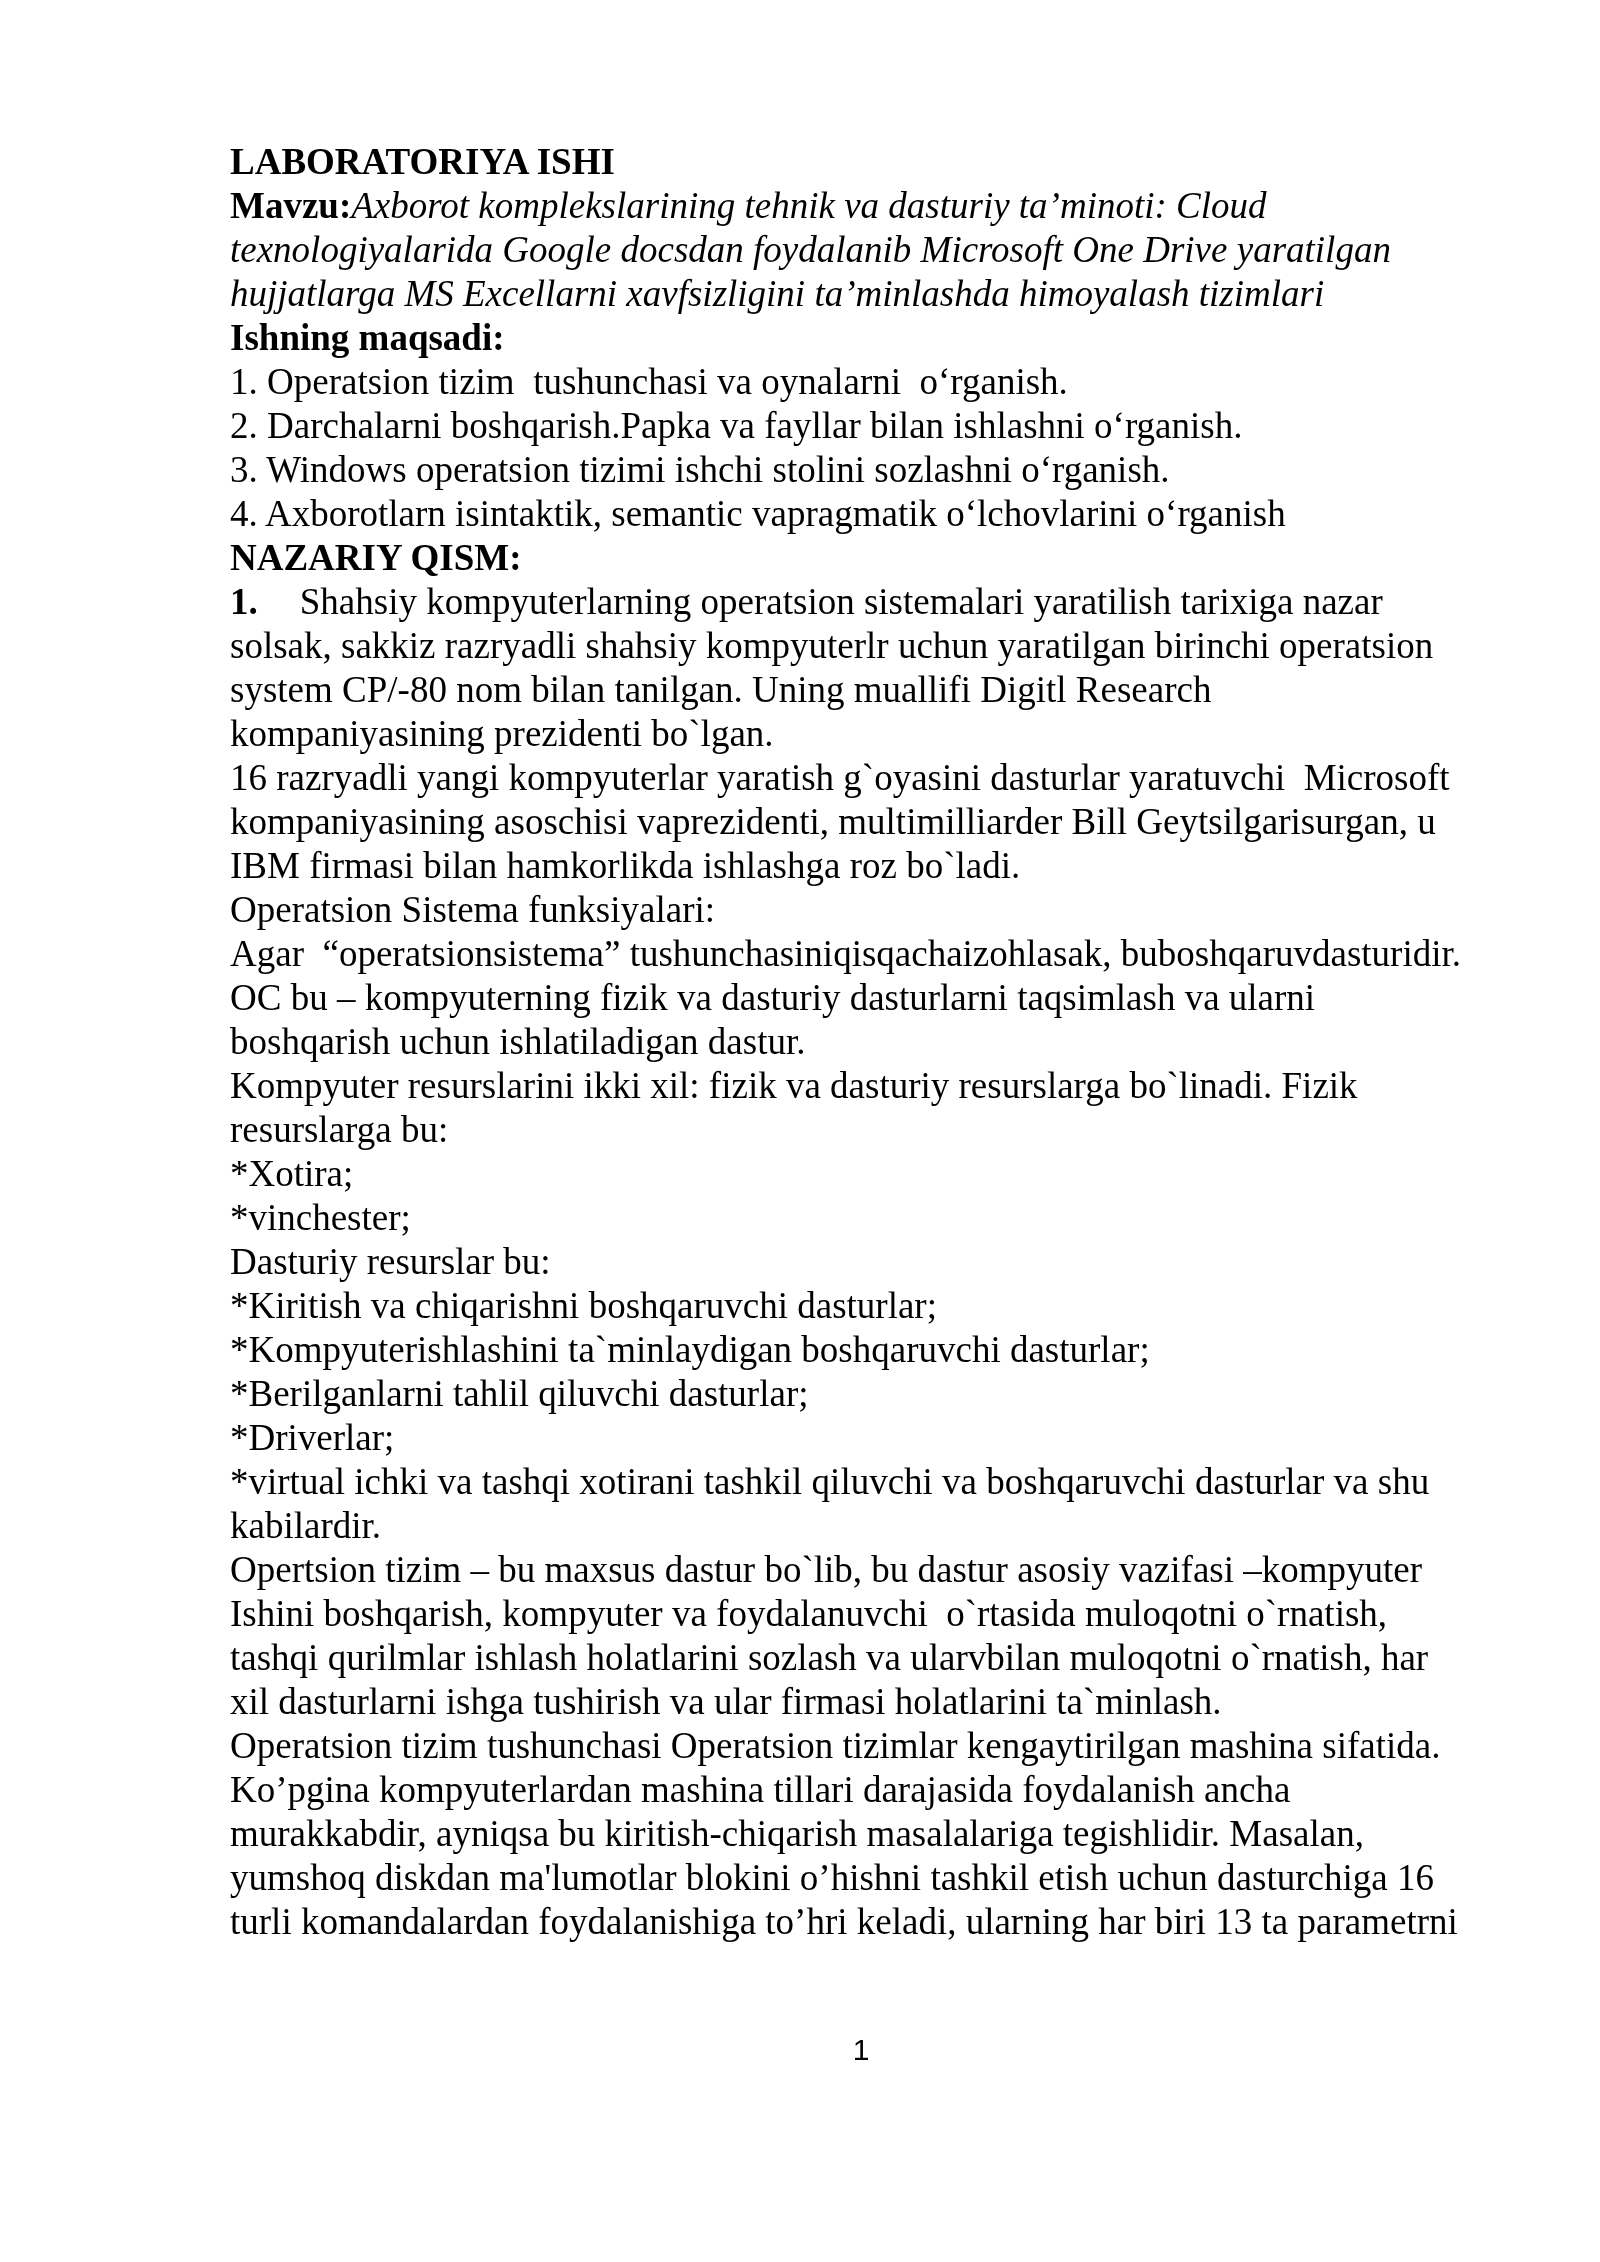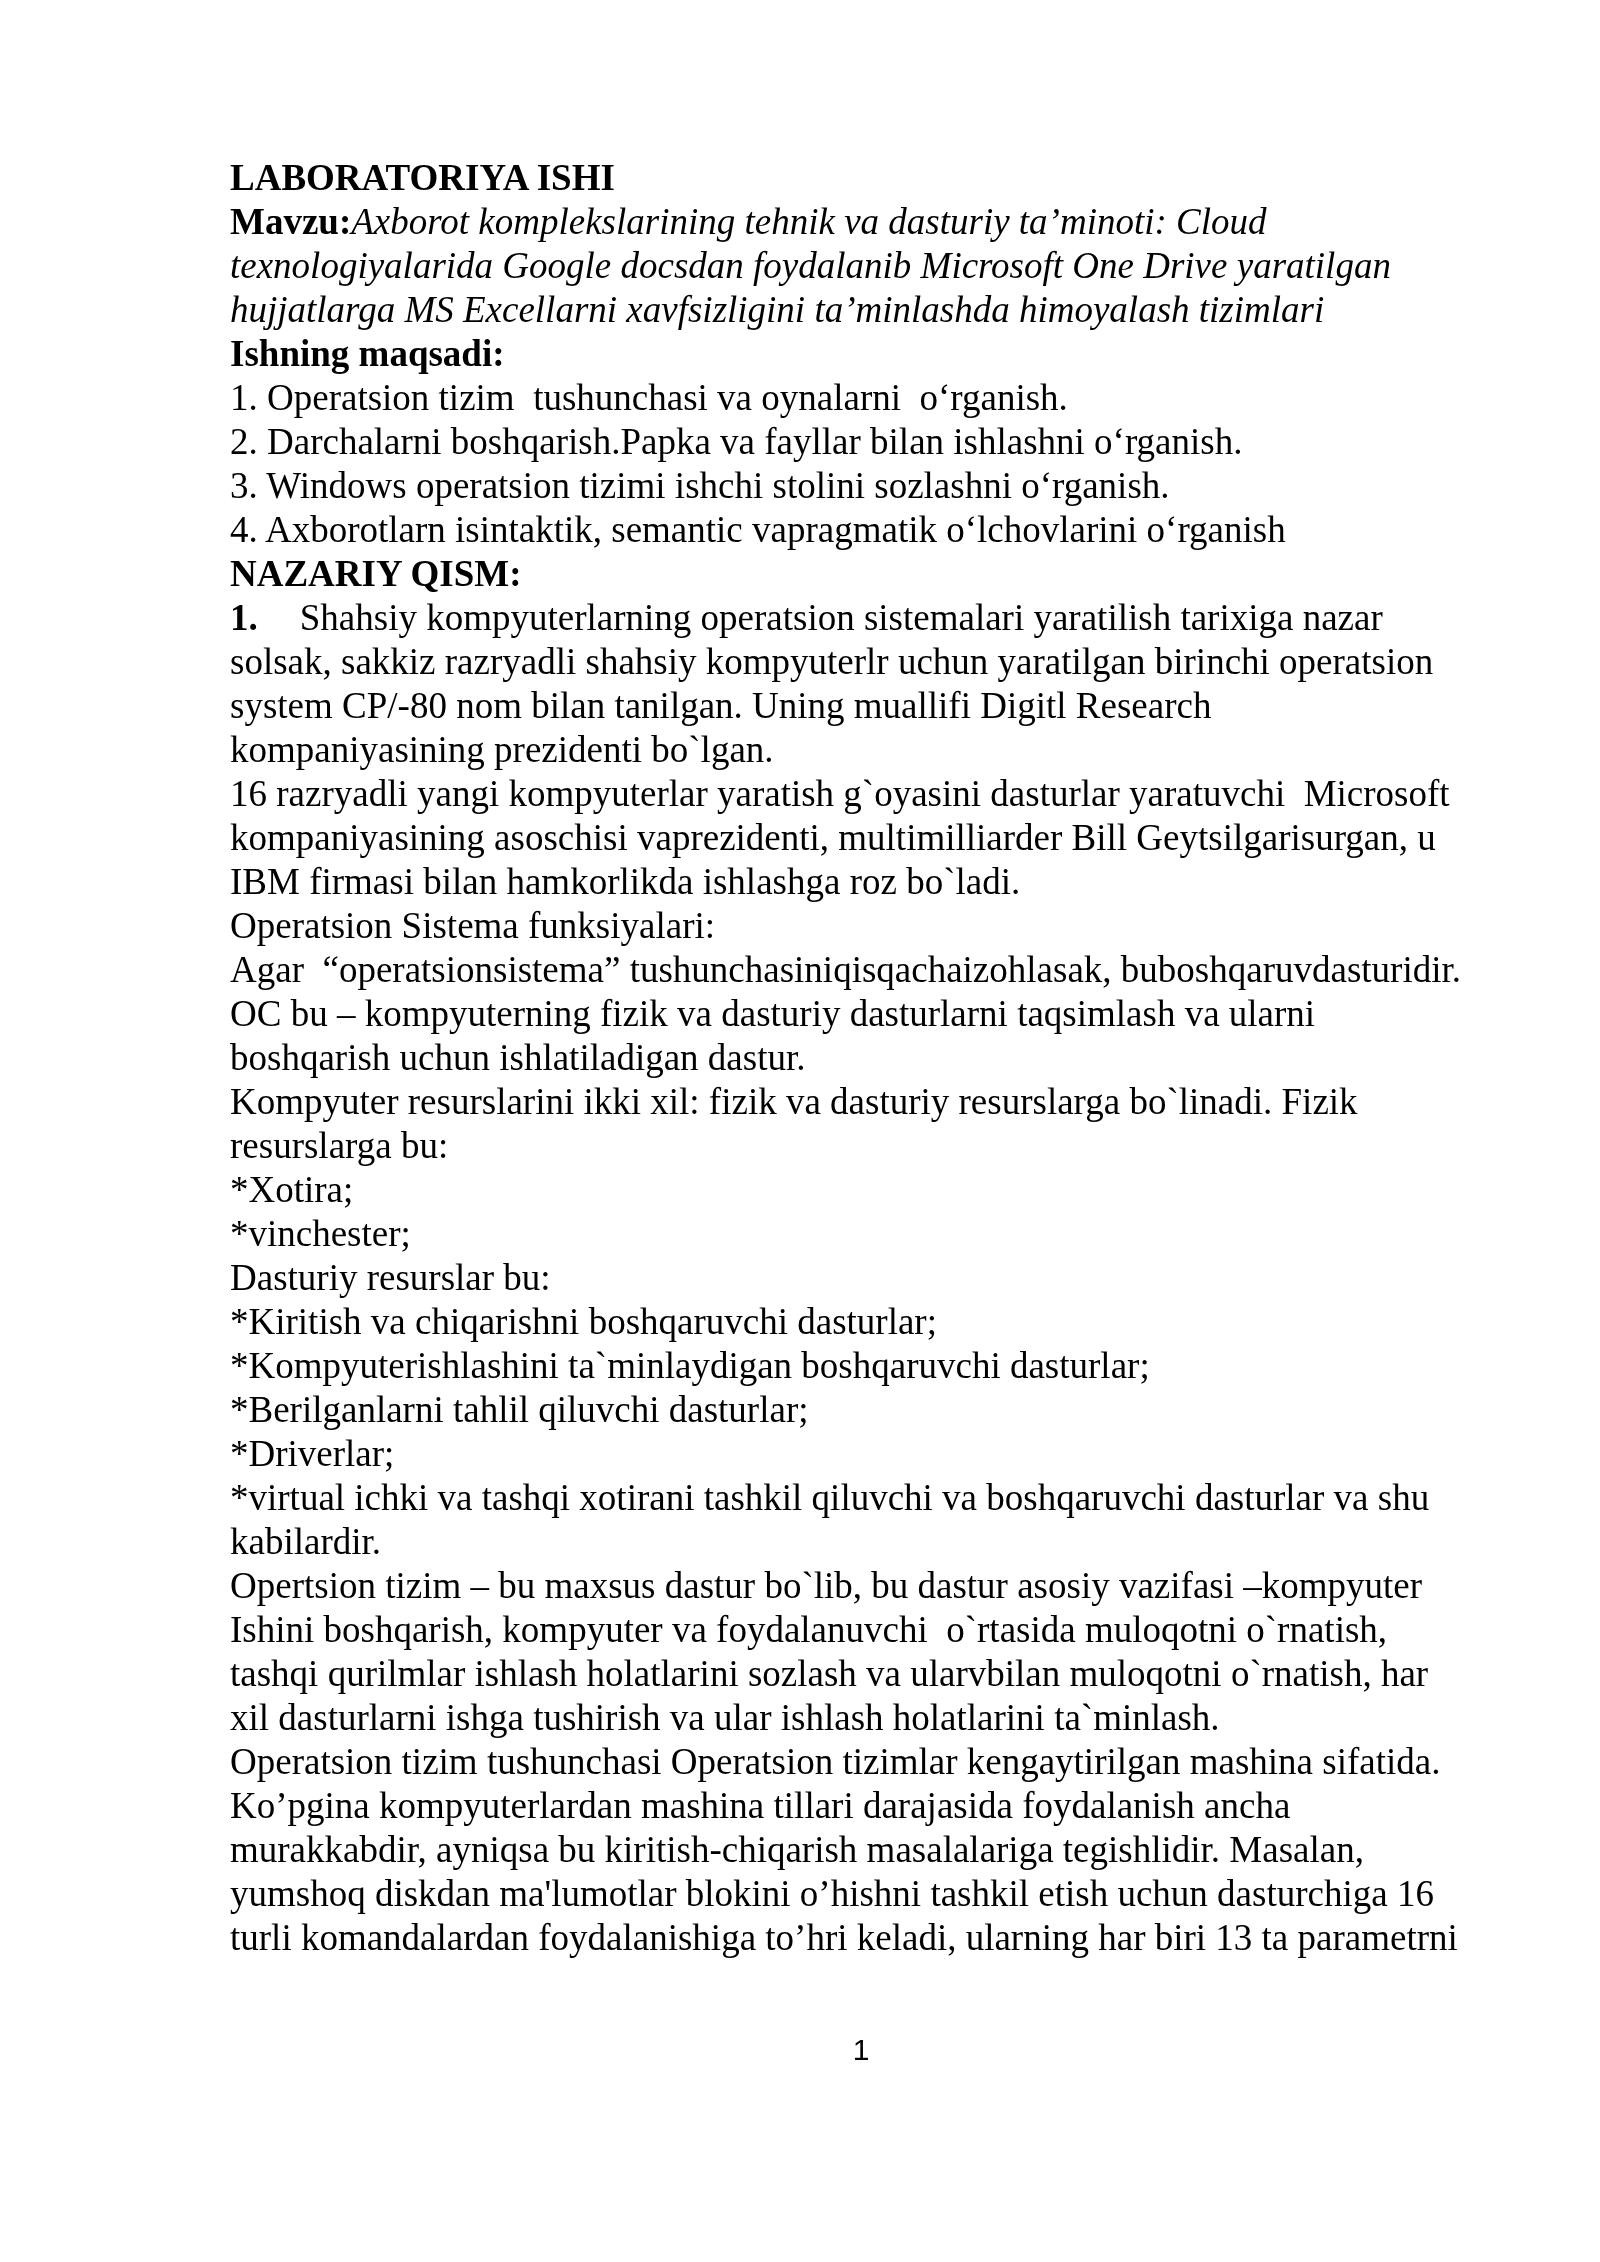--- a/index.html
+++ b/index.html
@@ -12,21 +12,21 @@
     width: 1600px;
     height: 2262px;
     background: #ffffff;
     overflow: hidden;
     font-family: "Liberation Serif", serif;
     color: #000000;
   }
   .content {
     position: absolute;
     left: 230px;
-    top: 156px;
+    top: 140px;
     width: 1262px;
   }
   .line {
     font-size: 37px;
     line-height: 44px;
     white-space: pre;
     color: #000000;
   }
   .line span { white-space: pre; }
   .b { font-weight: bold; }
@@ -77,21 +77,21 @@
       <div class="line"><span>Dasturiy resurslar bu:</span></div>
       <div class="line"><span>*Kiritish va chiqarishni boshqaruvchi dasturlar;</span></div>
       <div class="line"><span>*Kompyuterishlashini ta`minlaydigan boshqaruvchi dasturlar;</span></div>
       <div class="line"><span>*Berilganlarni tahlil qiluvchi dasturlar;</span></div>
       <div class="line"><span>*Driverlar;</span></div>
       <div class="line"><span>*virtual ichki va tashqi xotirani tashkil qiluvchi va boshqaruvchi dasturlar va shu</span></div>
       <div class="line"><span>kabilardir.</span></div>
       <div class="line"><span>Opertsion tizim – bu maxsus dastur bo`lib, bu dastur asosiy vazifasi –kompyuter</span></div>
       <div class="line"><span>Ishini boshqarish, kompyuter va foydalanuvchi  o`rtasida muloqotni o`rnatish,</span></div>
       <div class="line"><span>tashqi qurilmlar ishlash holatlarini sozlash va ularvbilan muloqotni o`rnatish, har</span></div>
-      <div class="line"><span>xil dasturlarni ishga tushirish va ular ishlash holatlarini ta`minlash.</span></div>
+      <div class="line"><span>xil dasturlarni ishga tushirish va ular firmasi holatlarini ta`minlash.</span></div>
       <div class="line"><span>Operatsion tizim tushunchasi Operatsion tizimlar kengaytirilgan mashina sifatida.</span></div>
       <div class="line"><span>Ko’pgina kompyuterlardan mashina tillari darajasida foydalanish ancha</span></div>
       <div class="line"><span>murakkabdir, ayniqsa bu kiritish-chiqarish masalalariga tegishlidir. Masalan,</span></div>
       <div class="line"><span>yumshoq diskdan ma'lumotlar blokini o’hishni tashkil etish uchun dasturchiga 16</span></div>
       <div class="line"><span>turli komandalardan foydalanishiga to’hri keladi, ularning har biri 13 ta parametrni</span></div>
     </div>
   <div class="footer">
     <span>1</span>
   </div>
 </div>

